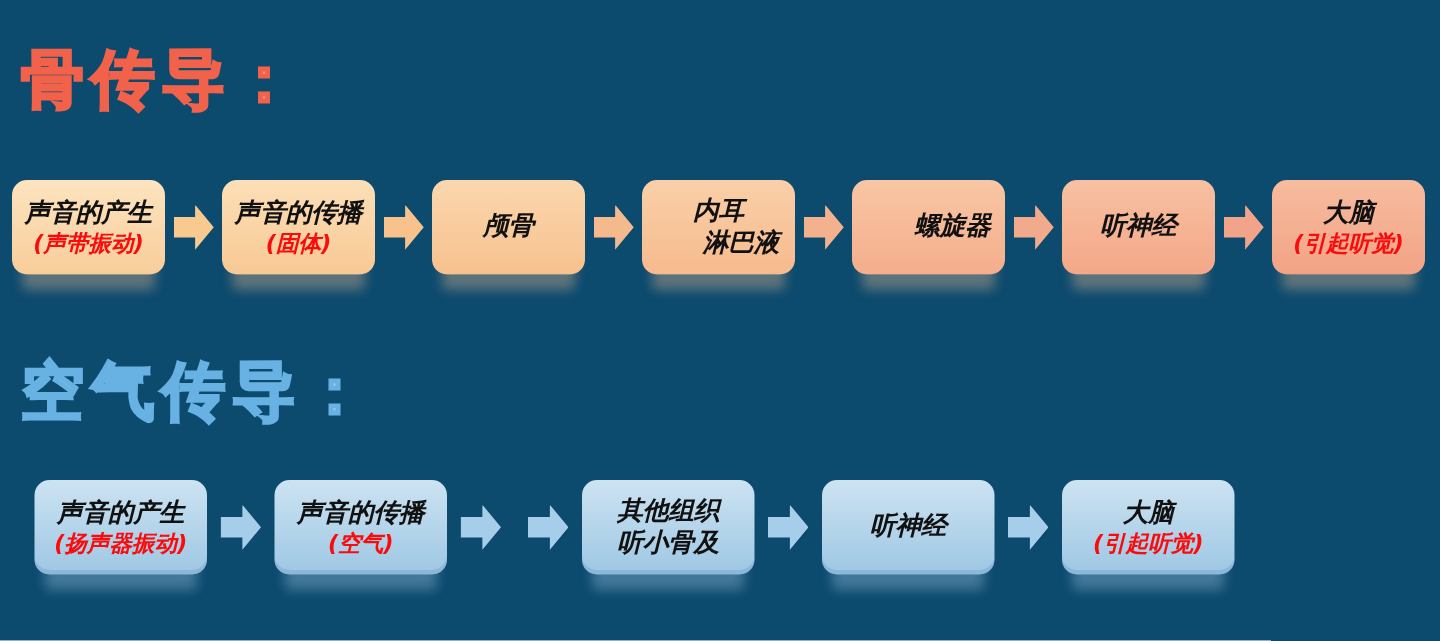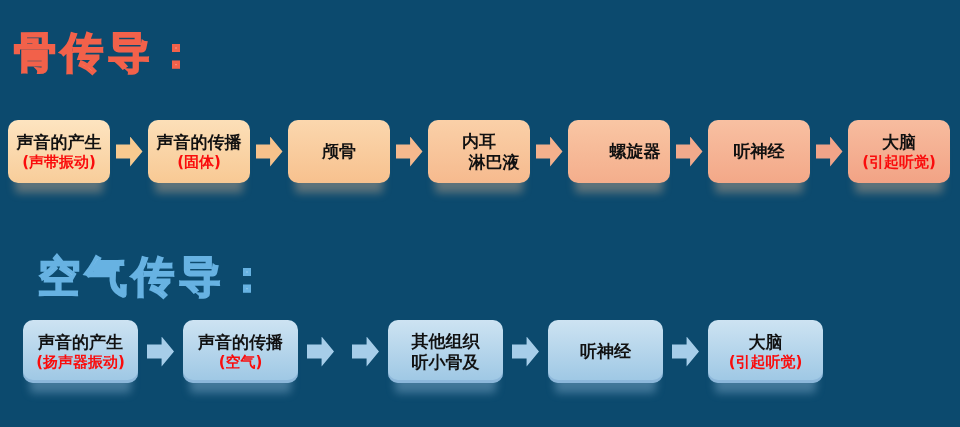--- a/index.html
+++ b/index.html
@@ -14,26 +14,27 @@
   .title {
     position: absolute;
     margin: 0;
     font-size: 42px;
     font-weight: 800;
     letter-spacing: 5px;
     line-height: 1;
     -webkit-text-stroke: 2px currentColor;
   }
   .title-bone { left: 14px; top: 32px; }
-  .title-air  { left: 14px; top: 256px; margin-left: 24px; }
+  .title-air  { left: 14px; top: 240px; }
   .flow {
     position: absolute;
     display: flex;
     align-items: flex-end;
     height: 63px;
+    font-style: italic;
   }
   .flow-bone { left: 8px;  top: 120px; }
   .flow-air  { left: 23px; top: 320px; }
   .step {
     height: 63px;
     border-radius: 10px;
     display: flex;
     flex-direction: column;
     align-items: center;
     justify-content: center;

